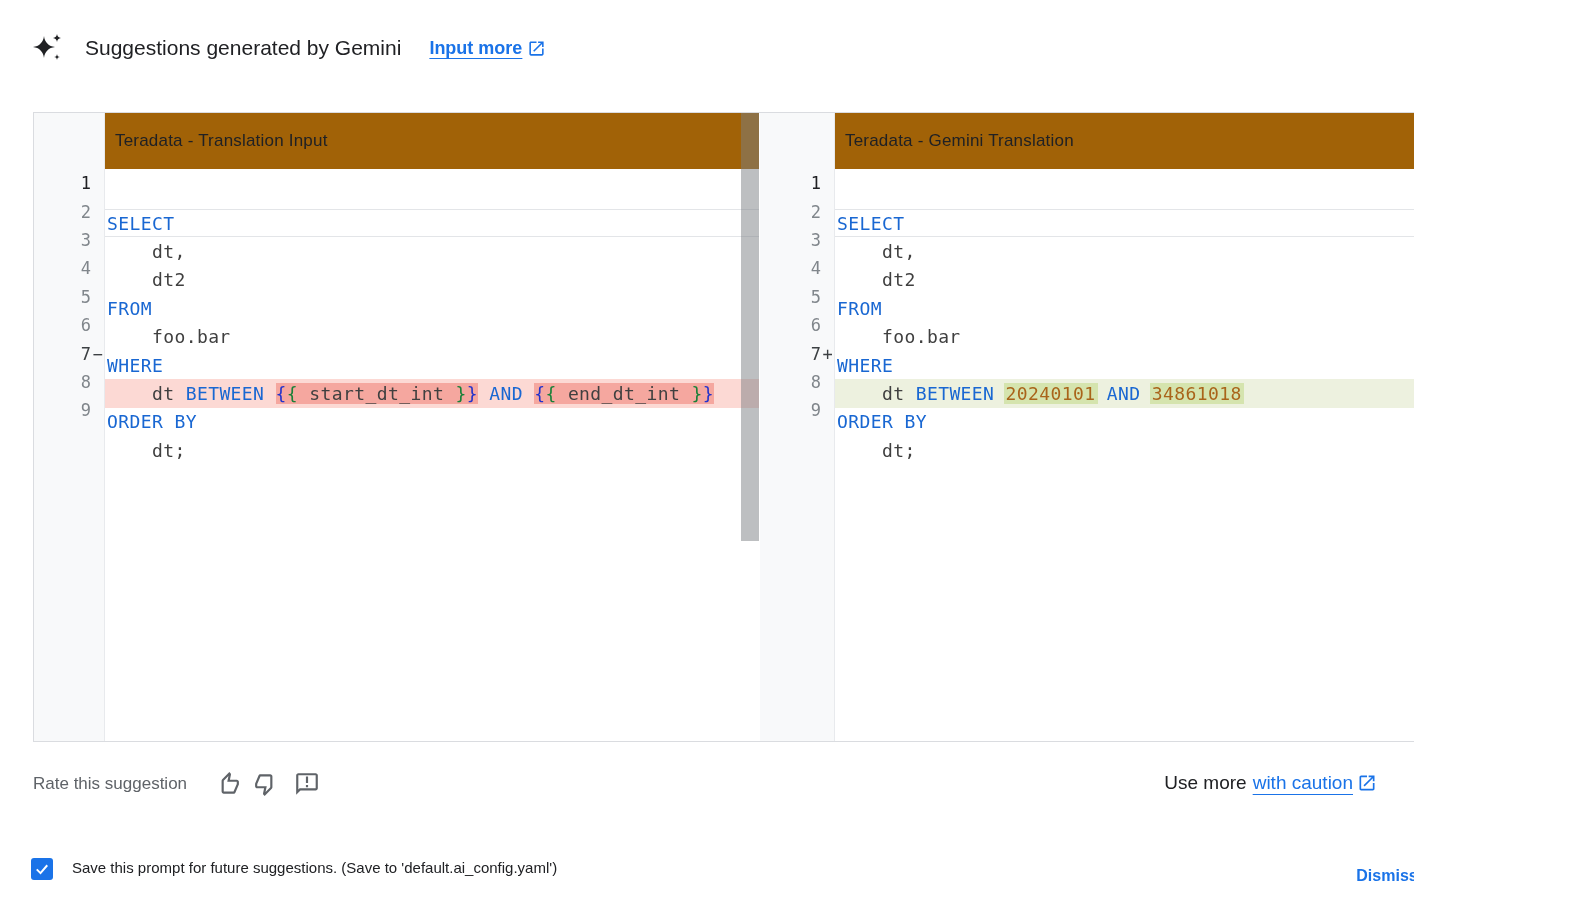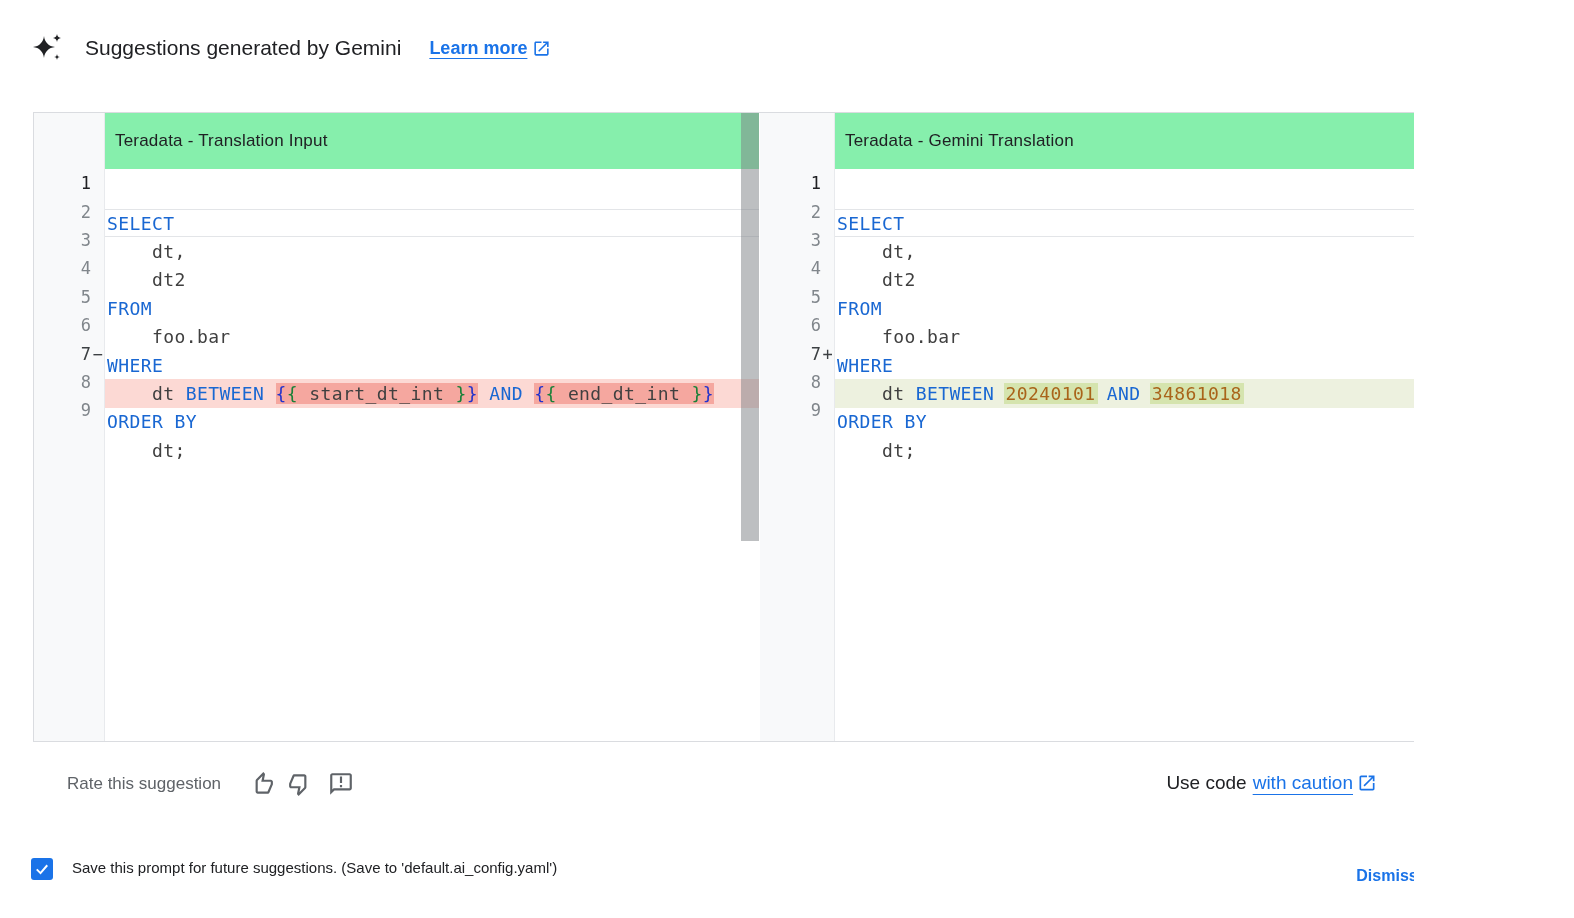--- a/index.html
+++ b/index.html
@@ -24,21 +24,21 @@
           font-family:"DejaVu Sans Mono",monospace;font-size:17px;}
   .editor.left .gutter{width:70px;}
   .editor.right .gutter{width:74px;}
   .gutter-head{height:56px;}
   .code-col{position:absolute;top:0;bottom:0;border-left:1px solid var(--sep);
             font-family:"DejaVu Sans Mono",monospace;font-size:18px;letter-spacing:0.4px;}
   .editor.left .code-col{left:70px;width:655px;}
   .editor.right .code-col{left:74px;width:656px;}
   .panel-title{height:56px;display:flex;align-items:center;padding-left:10px;
                font-family:"Liberation Sans",sans-serif;font-size:17px;color:#202124;
-               letter-spacing:0.2px;background:#86efac;}
+               letter-spacing:0.2px;background:#a16207;}
   .grow{height:28.4px;display:flex;align-items:center;box-sizing:border-box;padding-right:0;}
   .gnum{flex:1;text-align:right;color:var(--gutter-num);}
   .gsign{width:13px;text-align:center;color:#3c4043;}
   .grow.current .gnum{color:#202124;}
   .grow.removed .gnum,.grow.added .gnum{color:#3c4043;}
   .crow{height:28.4px;display:flex;align-items:center;white-space:pre;box-sizing:border-box;padding-left:2px;}
   .crow.current{box-shadow:inset 0 1px 0 var(--cur-border),inset 0 -1px 0 var(--cur-border);margin-top:40px;}
   .crow.removed{background:var(--line-removed);}
   .crow.added{background:var(--line-added);}
   .seg-kw{color:var(--kw);} .seg-txt{color:#404040;} .seg-num{color:var(--numlit);}
@@ -50,21 +50,21 @@
   .editor.left .scrollbar{left:707px;}
   .editor.right .scrollbar{left:708px;width:22px;}
   .thumb{position:absolute;top:0;left:0;right:0;height:428px;background:var(--scroll-thumb);}
   .ruler{position:absolute;top:0;bottom:0;left:730px;width:42px;background:var(--ruler-bg);}
   .ruler-marker{position:absolute;top:155px;height:22px;}
   .rm-removed{left:0;width:25px;background:var(--ruler-removed);}
   .rm-added{left:25px;width:17px;background:var(--ruler-added);}
 
   
   .rate-row{position:absolute;left:33px;top:768px;display:flex;align-items:center;}
-  .rate-label{font-size:17px;color:#5f6368;margin-right:24px;margin-left:34px;}
+  .rate-label{font-size:17px;color:#5f6368;margin-right:24px;}
   .icon-btn{width:32px;height:32px;border:none;background:transparent;padding:0;margin-right:8px;
             display:flex;align-items:center;justify-content:center;cursor:pointer;}
   .icon-btn svg{width:26px;height:26px;fill:#5f6368;}
 
   .use-code{position:absolute;top:772px;right:37px;display:flex;align-items:center;}
   .use-code-prefix{font-size:19px;color:#202124;margin-right:6px;}
   .use-code a{font-size:19px;color:var(--accent);text-decoration:underline;text-underline-offset:5px;}
   .use-code .ext-icon{width:20px;height:20px;margin-left:4px;}
 
   
@@ -85,21 +85,21 @@
 <div class="page">
 
   <div class="top-header">
     <svg class="sparkle" viewBox="0 0 30 30">
       <path fill="#202124" d="M11 3 C11.6 9.2 15.8 13.4 22 14 C15.8 14.6 11.6 18.8 11 25 C10.4 18.8 6.2 14.6 0 14 C6.2 13.4 10.4 9.2 11 3 Z"></path>
       <path fill="#202124" d="M24 1 C24.25 3.4 25.6 4.75 28 5 C25.6 5.25 24.25 6.6 24 9 C23.75 6.6 22.4 5.25 20 5 C22.4 4.75 23.75 3.4 24 1 Z"></path>
       <path fill="#202124" d="M24 21 C24.2 22.9 25.1 23.8 27 24 C25.1 24.2 24.2 25.1 24 27 C23.8 25.1 22.9 24.2 21 24 C22.9 23.8 23.8 22.9 24 21 Z"></path>
     </svg>
     <span class="dialog-title">Suggestions generated by Gemini</span>
     <span class="learn-more">
-      <a href="#">Learn more</a>
+      <a href="#">Input more</a>
       <svg class="ext-icon" viewBox="0 0 24 24" fill="#1a73e8">
         <path d="M19 19H5V5h7V3H5c-1.11 0-2 .9-2 2v14c0 1.1.89 2 2 2h14c1.1 0 2-.9 2-2v-7h-2v7zM14 3v2h3.59l-9.83 9.83 1.41 1.41L19 6.41V10h2V3h-7z"></path>
       </svg>
     </span>
   </div>
 
   <div class="diff-box">
 
     <div class="editor left">
       <div class="gutter">
@@ -244,21 +244,21 @@
     </button>
     <button class="icon-btn">
       <svg viewBox="0 0 24 24">
         <path d="M20 2H4c-1.1 0-1.99.9-1.99 2L2 22l4-4h14c1.1 0 2-.9 2-2V4c0-1.1-.9-2-2-2zm0 14H5.17L4 17.17V4h16v12z"></path>
         <path d="M11 5h2v6h-2zm0 8h2v2h-2z"></path>
       </svg>
     </button>
   </div>
 
   <div class="use-code">
-    <span class="use-code-prefix">Use code</span>
+    <span class="use-code-prefix">Use more</span>
     <a href="#">with caution</a>
     <svg class="ext-icon" viewBox="0 0 24 24" fill="#1a73e8">
       <path d="M19 19H5V5h7V3H5c-1.11 0-2 .9-2 2v14c0 1.1.89 2 2 2h14c1.1 0 2-.9 2-2v-7h-2v7zM14 3v2h3.59l-9.83 9.83 1.41 1.41L19 6.41V10h2V3h-7z"></path>
     </svg>
   </div>
 
   <div class="footer">
     <div class="checkbox">
       <svg viewBox="0 0 24 24">
         <polyline points="5,12.5 10,17.5 19,7" fill="none" stroke="#ffffff" stroke-width="2.6"></polyline>

